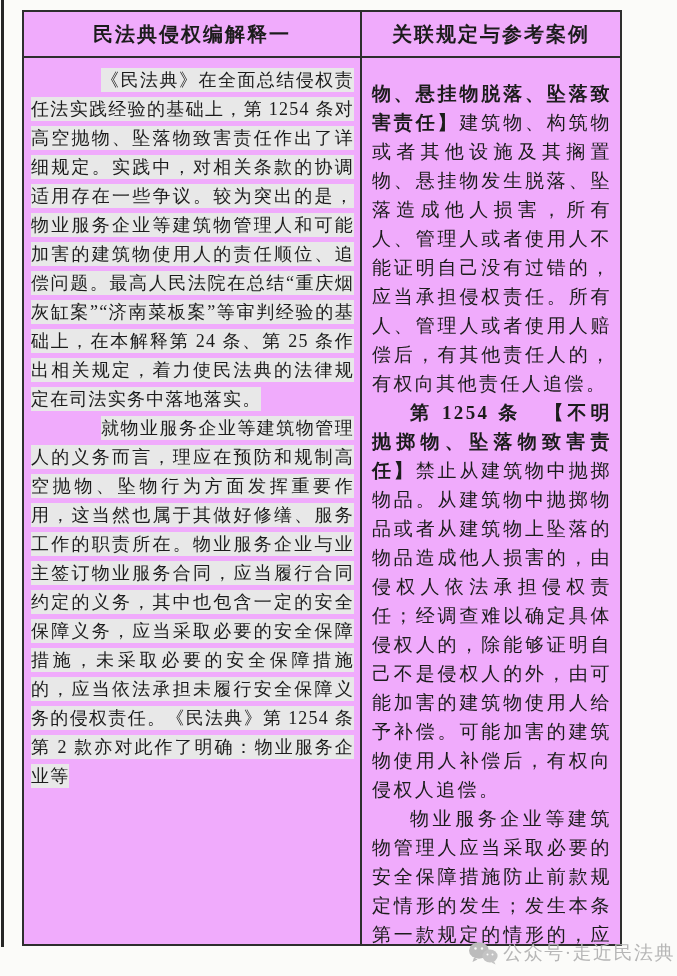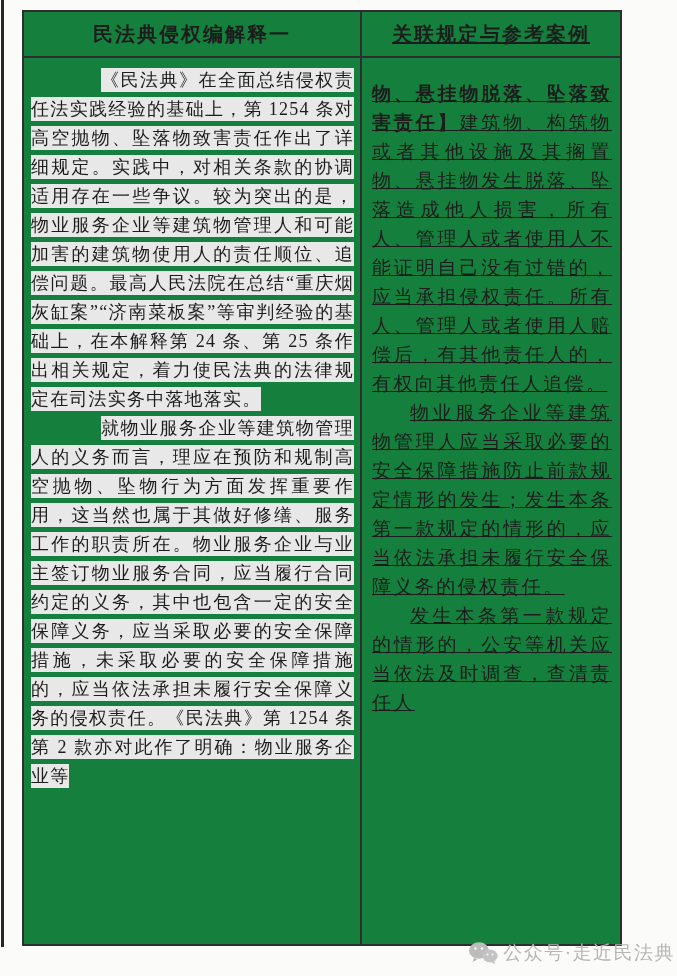--- a/index.html
+++ b/index.html
@@ -24,35 +24,35 @@
     background: #262626;
   }
   .doc-table {
     position: absolute;
     left: 22px;
     top: 10px;
     width: 600px;
     height: 936px;
     box-sizing: border-box;
     border: 2px solid #2e2e2e;
-    background: #15803d;
+    background: #f0abfc;
     display: flex;
     flex-direction: column;
   }
   .header-row {
     flex: 0 0 44px;
     display: flex;
     border-bottom: 2px solid #2e2e2e;
   }
   .cell-left {
     flex: 0 0 338px;
     box-sizing: border-box;
     border-right: 2px solid #2e2e2e;
   }
-  .cell-right { flex: 1; text-decoration: underline; }
+  .cell-right { flex: 1; }
   .header-cell {
     display: flex;
     align-items: center;
     justify-content: center;
     font-size: 20px;
     font-weight: bold;
     letter-spacing: 2px;
   }
   .body-row {
     flex: 1;
@@ -113,20 +113,21 @@
 
   <div class="body-row">
 
     <div class="cell-left body-left">
       <p><span class="hl">《民法典》在全面总结侵权责任法实践经验的基础上，第 1254 条对高空抛物、坠落物致害责任作出了详细规定。实践中，对相关条款的协调适用存在一些争议。较为突出的是，物业服务企业等建筑物管理人和可能加害的建筑物使用人的责任顺位、追偿问题。最高人民法院在总结“重庆烟灰缸案”“济南菜板案”等审判经验的基础上，在本解释第 24 条、第 25 条作出相关规定，着力使民法典的法律规定在司法实务中落地落实。</span></p>
       <p><span class="hl">就物业服务企业等建筑物管理人的义务而言，理应在预防和规制高空抛物、坠物行为方面发挥重要作用，这当然也属于其做好修缮、服务工作的职责所在。物业服务企业与业主签订物业服务合同，应当履行合同约定的义务，其中也包含一定的安全保障义务，应当采取必要的安全保障措施，未采取必要的安全保障措施的，应当依法承担未履行安全保障义务的侵权责任。《民法典》第 1254 条第 2 款亦对此作了明确：物业服务企业等</span></p>
     </div>
 
     <div class="cell-right body-right">
       <p class="no-indent"><span class="bold">物、悬挂物脱落、坠落致害责任】</span><span>建筑物、构筑物或者其他设施及其搁置物、悬挂物发生脱落、坠落造成他人损害，所有人、管理人或者使用人不能证明自己没有过错的，应当承担侵权责任。所有人、管理人或者使用人赔偿后，有其他责任人的，有权向其他责任人追偿。</span></p>
+      <p><span class="bold">第 1254 条　【不明抛掷物、坠落物致害责任】</span><span>禁止从建筑物中抛掷物品。从建筑物中抛掷物品或者从建筑物上坠落的物品造成他人损害的，由侵权人依法承担侵权责任；经调查难以确定具体侵权人的，除能够证明自己不是侵权人的外，由可能加害的建筑物使用人给予补偿。可能加害的建筑物使用人补偿后，有权向侵权人追偿。</span></p>
       <p><span>物业服务企业等建筑物管理人应当采取必要的安全保障措施防止前款规定情形的发生；发生本条第一款规定的情形的，应当依法承担未履行安全保障义务的侵权责任。</span></p>
       <p><span>发生本条第一款规定的情形的，公安等机关应当依法及时调查，查清责任人</span></p>
     </div>
 
   </div>
 </div>
 
 <div class="watermark">
   <span>
     <svg class="wechat-icon-svg" width="30" height="24" viewBox="0 0 30 24">

